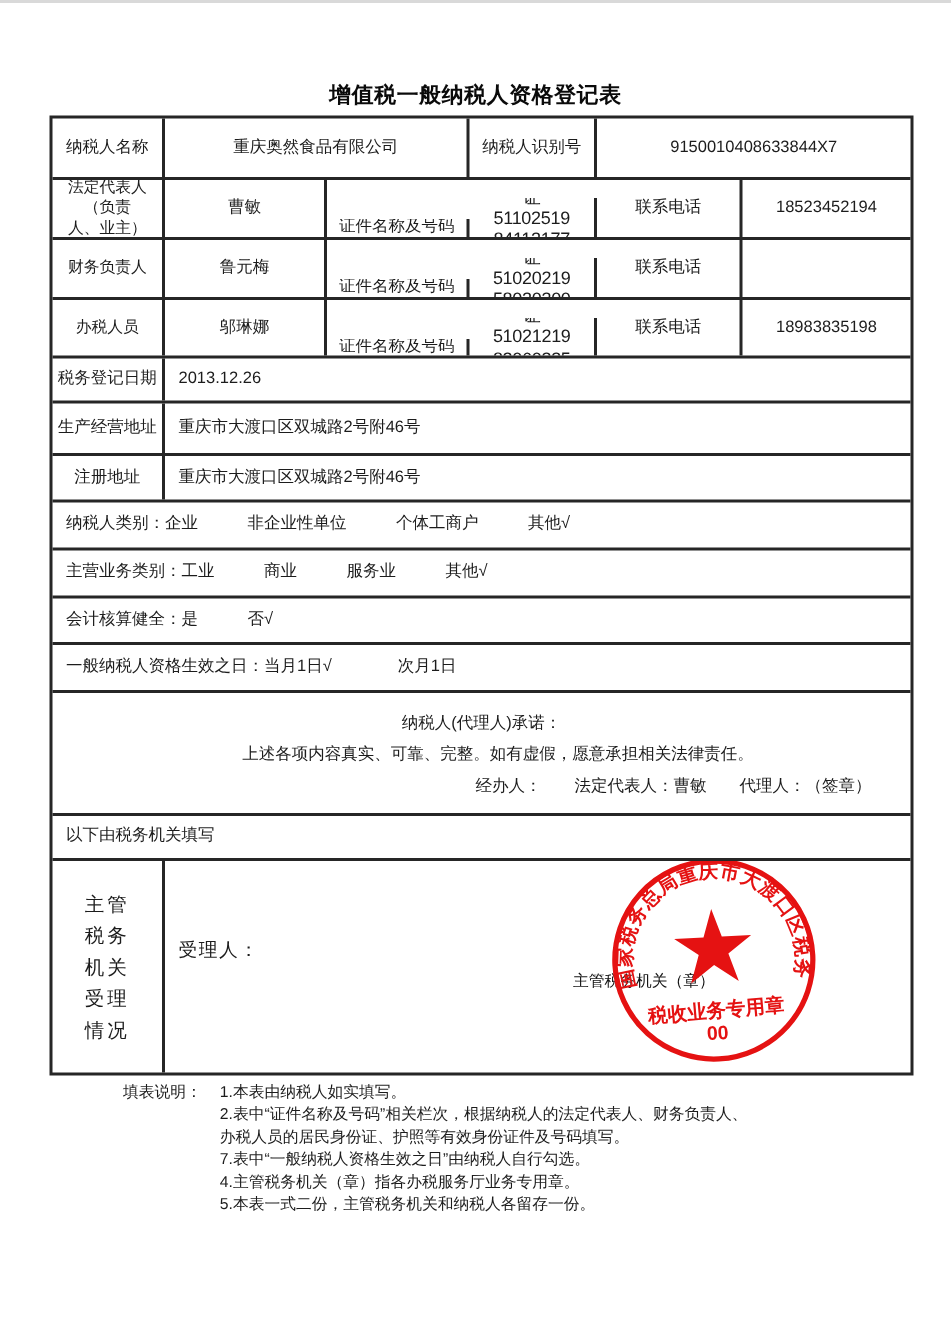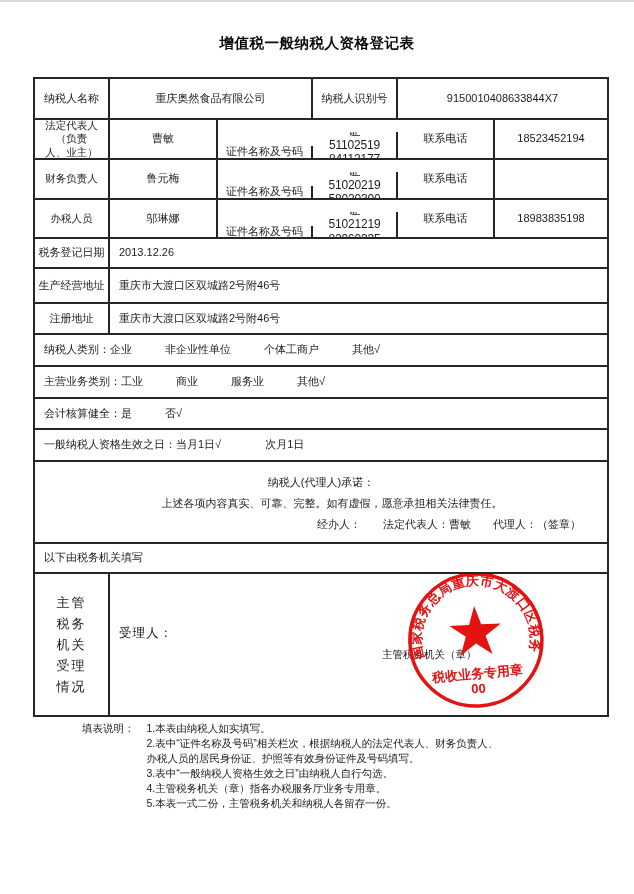--- a/index.html
+++ b/index.html
@@ -1,20 +1,20 @@
 <!DOCTYPE html>
 <html><head>
 <meta charset="utf-8">
 <style>
   html,body{margin:0;padding:0;background:#ffffff;}
   body{width:634px;height:894px;position:relative;overflow:hidden;
        font-family:"Liberation Sans","DejaVu Sans",sans-serif;color:#1c1c1c;}
   .page{position:absolute;inset:0;background:#fff;}
   .top-edge{position:absolute;left:0;top:0;width:634px;height:2px;background:#d9d9d9;}
-  .title{position:absolute;left:0;top:34px;width:634px;text-align:center;
+  .title{position:absolute;left:0;top:54px;width:634px;text-align:center;
          font-size:14.5px;font-weight:bold;letter-spacing:.5px;color:#0a0a0a;margin:0;}
   .tbl{position:absolute;left:33px;top:77px;width:576px;height:640px;
        border:2px solid #262626;box-sizing:border-box;background:#fff;}
   .row{display:flex;box-sizing:border-box;border-bottom:2px solid #262626;}
   .row.last-row{border-bottom:none;}
   .cell{box-sizing:border-box;border-right:2px solid #262626;display:flex;
         align-items:center;justify-content:center;text-align:center;
         font-size:11px;line-height:1.25;overflow:hidden;}
   .cell.last{border-right:none;}
   .cell.left{justify-content:flex-start;text-align:left;padding-left:9px;}
@@ -164,18 +164,18 @@
       </div>
     </div>
   </div>
 
   <div class="notes">
     <div class="notes-label">填表说明：</div>
     <div>
       <div class="note-line">1.本表由纳税人如实填写。</div>
       <div class="note-line">2.表中“证件名称及号码”相关栏次，根据纳税人的法定代表人、财务负责人、</div>
       <div class="note-line">办税人员的居民身份证、护照等有效身份证件及号码填写。</div>
-      <div class="note-line">3.表中“一般纳税人资格生效之日”由纳税人自行勾选。</div>
+      <div class="note-line">7.表中“一般纳税人资格生效之日”由纳税人自行勾选。</div>
       <div class="note-line">4.主管税务机关（章）指各办税服务厅业务专用章。</div>
       <div class="note-line">5.本表一式二份，主管税务机关和纳税人各留存一份。</div>
     </div>
   </div>
 </div>
 
 </body></html>

